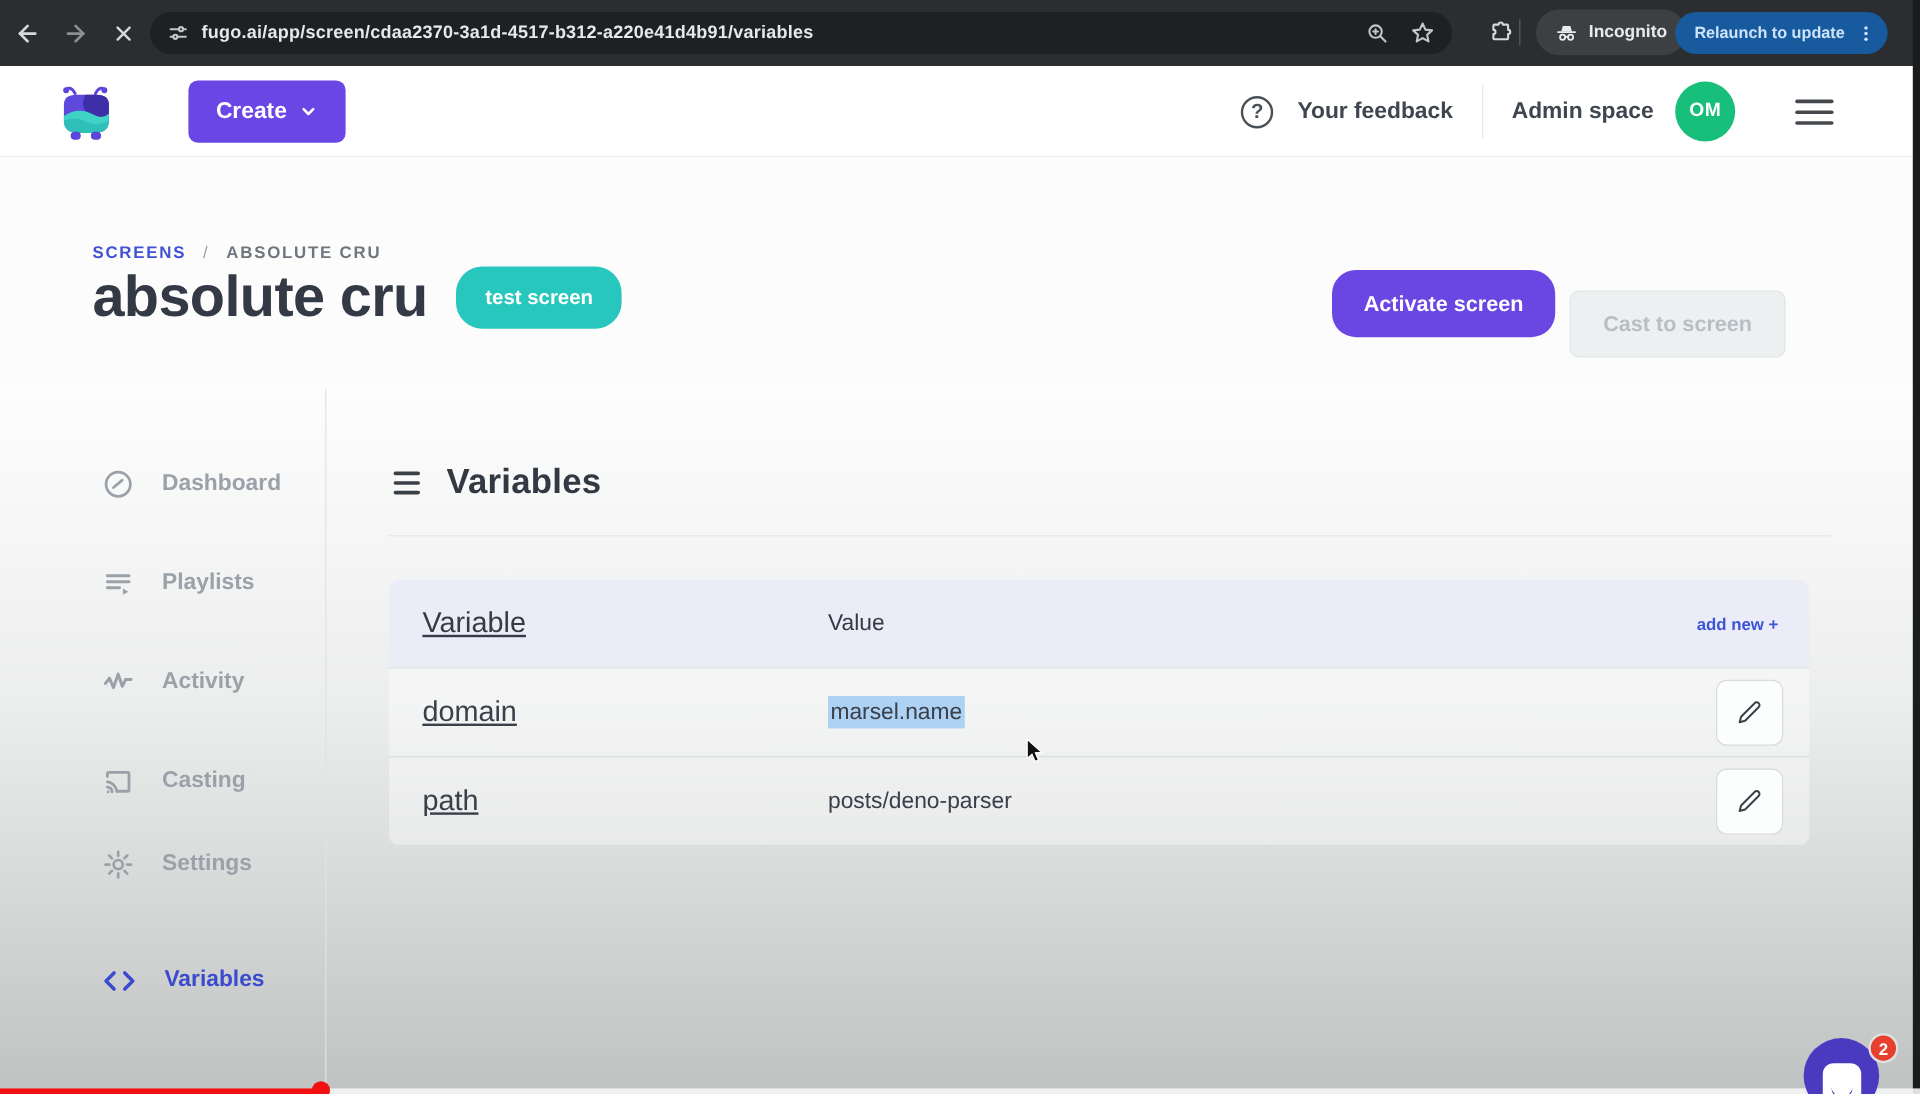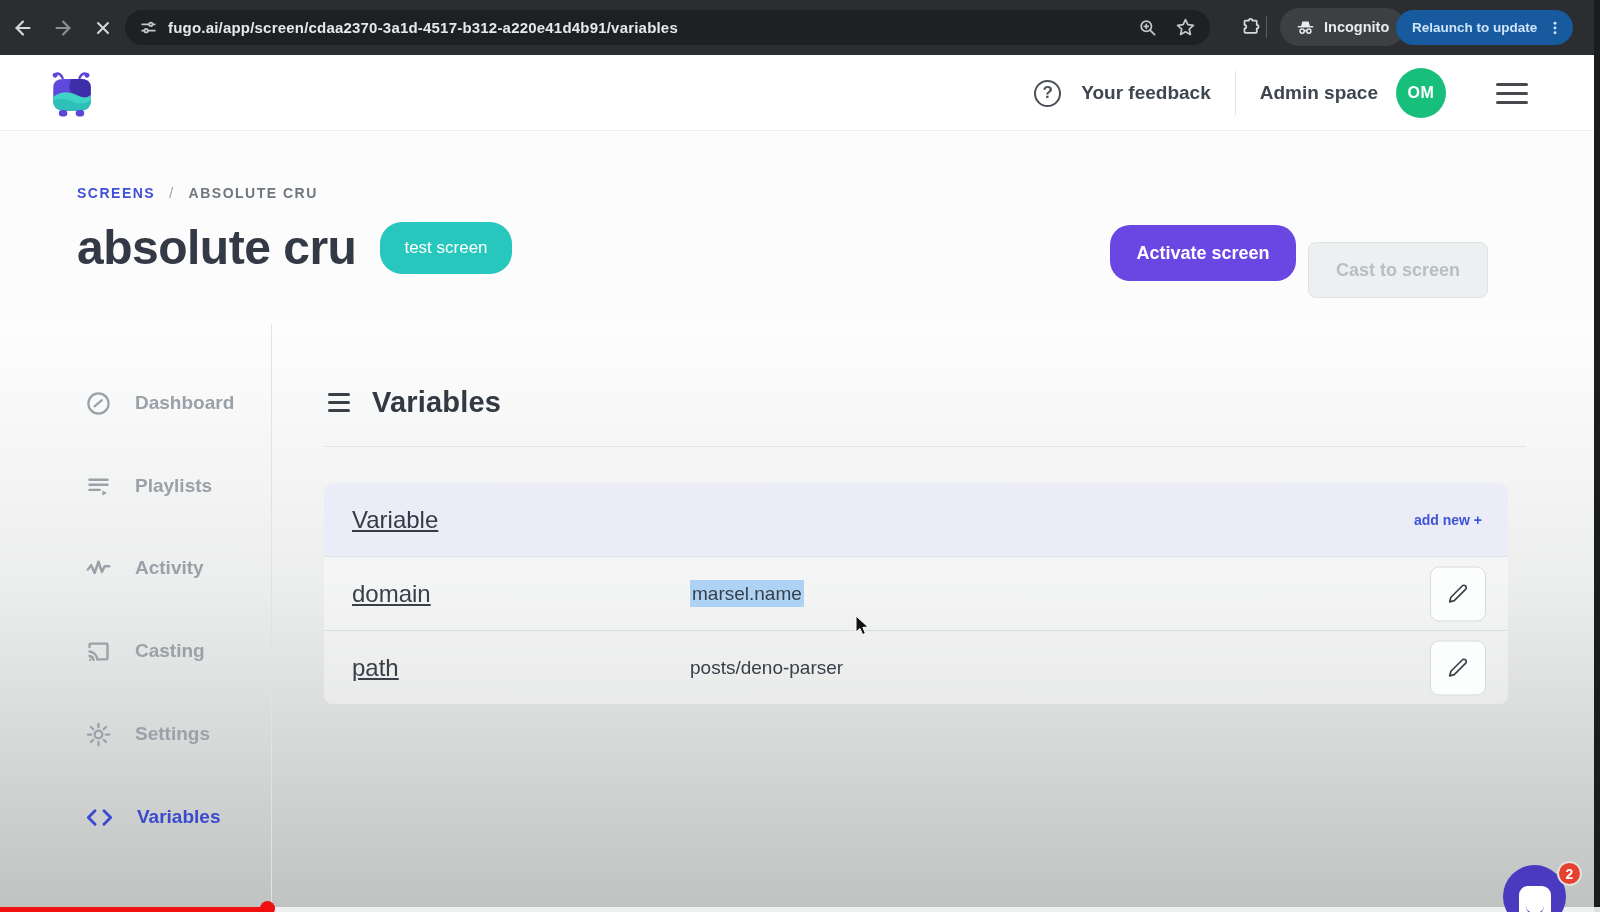--- a/index.html
+++ b/index.html
@@ -25,27 +25,27 @@
   .hdr-right { position:absolute; right:66px; top:0; height:76px; display:flex; align-items:center; }
   .help-circ { width:27px; height:27px; border-radius:50%; border:2px solid #4a5058; color:#4a5058; font-size:17px; font-weight:700; display:flex; align-items:center; justify-content:center; }
   .hdr-label { font-size:19px; font-weight:700; color:#3f4650; }
   .hdr-sep { width:1px; height:44px; background:#e5e6e8; margin:0 24px 0 24px; }
   .avatar { width:50px; height:50px; border-radius:50%; background:#18bf7b; color:#fff; font-size:16px; font-weight:700; display:flex; align-items:center; justify-content:center; margin-left:18px; letter-spacing:.5px; }
   .burger { margin-left:50px; display:flex; flex-direction:column; gap:6px; }
   .burger span { display:block; width:32px; height:3px; background:#45494e; border-radius:2px; }
 
   
   .hero { position:absolute; left:0; top:132px; width:1594px; height:192px; background:#fcfcfc; z-index:30; }
-  .crumbs { position:absolute; left:77px; top:53px; font-size:14px; font-weight:700; letter-spacing:1.5px; display:flex; gap:14px; }
+  .crumbs { position:absolute; left:77px; top:70px; font-size:14px; font-weight:700; letter-spacing:1.5px; display:flex; gap:14px; }
   .crumb-link { color:#4150d4; }
   .crumb-sep { color:#9aa0a6; font-weight:400; }
   .crumb-cur { color:#6f767d; }
   .hero-title-row { position:absolute; left:77px; top:88px; display:flex; align-items:center; gap:24px; }
   .hero-title { font-size:48px; font-weight:700; color:#333a45; letter-spacing:-0.5px; }
-  .badge-teal { background:#28c7bd; color:#fff; font-size:17px; font-weight:400; padding:16px 24px; border-radius:22px; }
+  .badge-teal { background:#28c7bd; color:#fff; font-size:17px; font-weight:700; padding:16px 24px; border-radius:22px; }
   .btn-activate { position:absolute; left:1110px; top:93px; width:186px; height:56px; border-radius:20px; background:#6a46e3; color:#fff; font-size:18px; font-weight:700; display:flex; align-items:center; justify-content:center; }
   .btn-cast { position:absolute; left:1308px; top:110px; width:180px; height:56px; border-radius:8px; background:#edf0f1; border:1px solid #e0e4e5; color:#b7bfc4; font-size:18px; font-weight:700; display:flex; align-items:center; justify-content:center; }
 
   
   .page-body { position:absolute; left:0; top:324px; width:1594px; height:588px; background:linear-gradient(180deg,#fdfdfd 0%, #eceeed 45%, #bfc2c1 100%); }
   .sidebar { position:absolute; left:0; top:0; width:272px; height:588px; border-right:1px solid #e0e3e2; }
   .side-item { position:absolute; left:85px; display:flex; align-items:center; gap:23px; height:40px; }
   .side-item .lbl { font-size:19px; font-weight:700; color:#9aa1a8; }
   .side-item svg { stroke:#9aa1a8; }
   .side-item.active .lbl { color:#3b4bce; }
@@ -157,20 +157,26 @@
       <circle cx="14" cy="13" r="2.6" fill="#5a46d8"></circle>
         <circle cx="48" cy="13" r="2.6" fill="#5a46d8"></circle>
       <path d="M12 26 q0-9 11-9 h18 q11 0 11 9 v14 q0 11-13 11 H25 q-13 0-13-11 z" fill="#5f49dd"></path>
       <path d="M31 17 h10 q11 0 11 9 v8 q-8 6-18 0 q-8-5-3-17z" fill="#3d2fa8"></path>
       <path d="M12 36 q13-9 27-1 q8 4 13-1 v6 q0 11-13 11 H25 q-13 0-13-11 z" fill="#3ed3c5"></path>
       <path d="M12 40 q10-4 20 1 q10 5 20-1 q0 11-13 11 H25 q-13 0-13-11z" fill="#2ab7b4" opacity="0.7"></path>
       <rect x="18" y="50" width="9" height="7" rx="3.5" fill="#5a46d8"></rect>
       <rect x="36" y="50" width="9" height="7" rx="3.5" fill="#5a46d8"></rect>
     </svg>
 
+    <div class="create-btn">
+      <span>Create</span>
+      <svg width="16" height="16" viewBox="0 0 24 24" fill="none" stroke="#fff" stroke-width="3.2" stroke-linecap="round" stroke-linejoin="round">
+          <path d="M6 9l6 6 6-6"></path>
+        </svg>
+    </div>
 
     <div class="hdr-right">
       <div class="help-circ">
           <span>?</span>
         </div>
       <span class="hdr-label" style="margin-left:20px;">Your feedback</span>
       <div class="hdr-sep"></div>
       <span class="hdr-label">Admin space</span>
       <div class="avatar">OM</div>
       <div class="burger">
@@ -220,21 +226,21 @@
       </div>
       <div class="side-item" style="top:307px;">
         <svg width="27" height="27" viewBox="0 0 24 24" fill="none" stroke-width="2.1" stroke-linecap="round" stroke-linejoin="round">
             <path d="M4 8V6a1 1 0 0 1 1-1h14a1 1 0 0 1 1 1v12a1 1 0 0 1-1 1h-8"></path>
             <path d="M4 12a8 8 0 0 1 7 7"></path>
             <path d="M4 16a4 4 0 0 1 3.5 3.5"></path>
             <circle cx="4.5" cy="19.5" r="1" fill="#9aa1a8" stroke="none"></circle>
           </svg>
         <span class="lbl">Casting</span>
       </div>
-      <div class="side-item" style="top:390px;">
+      <div class="side-item" style="top:376px;">
         <svg width="27" height="27" viewBox="0 0 24 24" fill="none" stroke-width="2" stroke-linecap="round" stroke-linejoin="round">
             <circle cx="12" cy="12" r="3.4"></circle>
             <path d="M12 2.5v3M12 18.5v3M2.5 12h3M18.5 12h3M5.3 5.3l2.1 2.1M16.6 16.6l2.1 2.1M5.3 18.7l2.1-2.1M16.6 7.4l2.1-2.1"></path>
           </svg>
         <span class="lbl">Settings</span>
       </div>
       <div class="side-item active" style="top:473px;">
         <svg width="29" height="27" viewBox="0 0 26 24" fill="none" stroke-width="2.6" stroke-linecap="round" stroke-linejoin="round">
             <path d="M9 6l-6 6 6 6"></path>
             <path d="M17 6l6 6-6 6"></path>
@@ -249,20 +255,21 @@
           <span></span>
           <span></span>
         </div>
       <h1>Variables</h1>
     </div>
     <div class="content-divider"></div>
 
     <div class="var-table">
       <div class="t-head">
         <span class="c-var">Variable</span>
+        <span class="c-val">Value</span>
         <span class="add-new">add new +</span>
       </div>
 
       <div class="t-row">
         <span class="c-var">domain</span>
         <span class="c-val"><span class="sel">marsel.name</span></span>
         <div class="edit-btn">
           <svg width="20" height="20" viewBox="0 0 24 24" fill="none" stroke="#3a4048" stroke-width="2" stroke-linecap="round" stroke-linejoin="round">
               <path d="M17 3a2.83 2.83 0 1 1 4 4L7.5 20.5 2 22l1.5-5.5z"></path>
             </svg>

